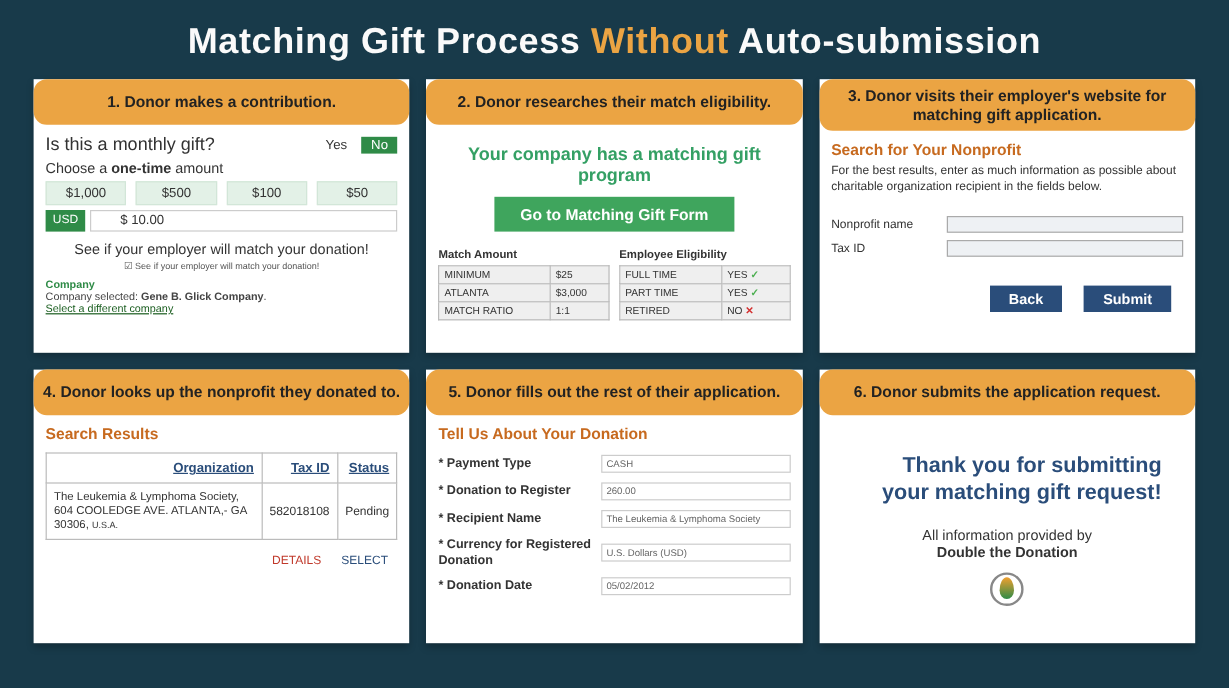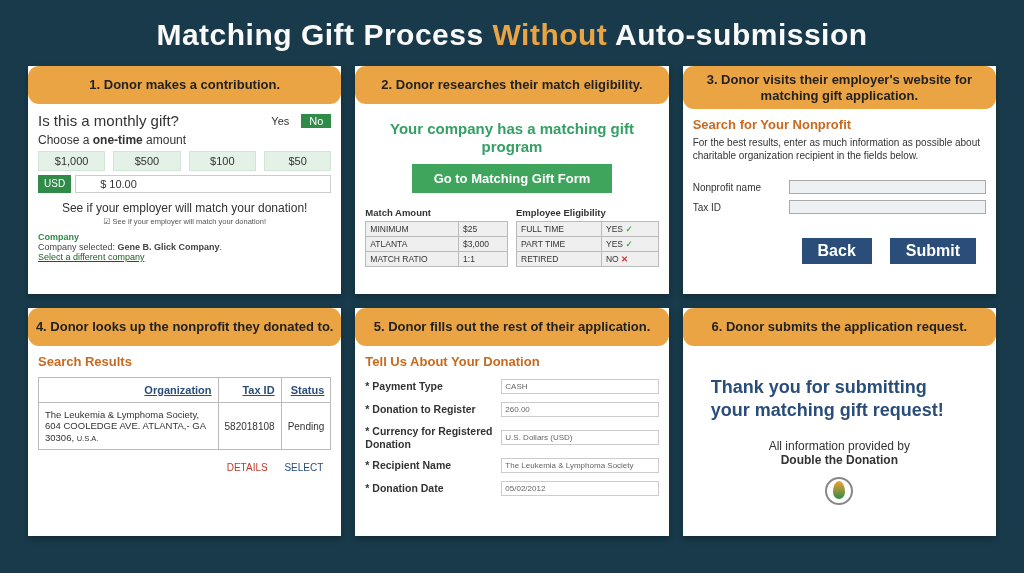--- a/index.html
+++ b/index.html
@@ -92,21 +92,21 @@
   .c2 .yes{color:#4caf50;font-weight:bold;}
   .c2 .nox{color:#d32f2f;font-weight:bold;}
 
   
   .c3 .h { color:#c76a1f; font-weight:bold; font-size:13px; margin-bottom:4px;}
   .c3 .p { font-size:10px; color:#333; line-height:1.3; margin-bottom:18px;}
   .c3 .fld-row { display:flex; align-items:center; gap:6px; margin-bottom:6px;}
   .c3 .fld-lbl { font-size:10px; width:90px;}
   .c3 .fld-inp { flex:1; height:14px; border:1px solid #aaa; background:#eef1f4;}
   .c3 .btns { display:flex; justify-content:flex-end; gap:18px; margin-top:24px; padding:0 10px;}
-  .c3 .navbtn { background:#2a4d7a; color:#fff; padding:4px 16px; font-size:16px; font-weight:bold;}
+  .c3 .navbtn { background:#2a4d7a; color:#fff; padding:4px 16px; font-size:12px; font-weight:bold;}
 
   
   .c4 .h { color:#c76a1f; font-weight:bold; font-size:13px; margin-bottom:8px;}
   .c4 table { width:100%; border-collapse:collapse; font-size:10px;}
   .c4 th { padding:6px; text-align:right; border:1px solid #bbb;
            color:#2a4d7a; text-decoration:underline; font-weight:bold; font-size:11px;}
   .c4 td { padding:6px; border:1px solid #bbb; vertical-align:middle;}
   .c4 .org { font-size:9.5px; line-height:1.2;}
   .c4 .usa { font-size:7.5px;}
   .c4 .links { text-align:right; padding:6px 8px; font-size:10px; font-weight:normal; margin-top:6px;}
@@ -114,21 +114,21 @@
   .c4 .links .sel{color:#2a4d7a; margin-left:14px;}
 
   
   .c5 .h { color:#c76a1f; font-weight:bold; font-size:13px; margin-bottom:10px;}
   .c5 .fld { display:flex; align-items:center; margin-bottom:8px; gap:6px;}
   .c5 .fld label { font-size:10.5px; font-weight:bold; width:130px; line-height:1.2;}
   .c5 .fld .val { flex:1; border:1px solid #ccc; font-size:8px; padding:2px 3px;
                   background:#fff; color:#666;}
 
   
-  .c6 .msg { color:#2a4d7a; text-align:left; font-weight:bold; font-size:18px;
+  .c6 .msg { color:#2a4d7a; text-align:right; font-weight:bold; font-size:18px;
              margin:22px 18px 18px; line-height:1.25;}
   .c6 .attr { text-align:center; font-size:12px; color:#333;}
   .c6 .attr b{font-weight:bold;}
   .c6 .logo-wrap{ text-align:center; margin-top:10px;}
   .c6 .logo {
     display:inline-block; width:28px;height:28px;border-radius:50%;
     border:2px solid #888; background:#fff; position:relative; overflow:hidden;
   }
   .c6 .flame {
     position:absolute; left:50%; top:50%; transform:translate(-50%,-55%);
@@ -277,26 +277,26 @@
       <div class="h">Tell Us About Your Donation</div>
       <div class="fld">
           <label>* Payment Type</label>
           <div class="val">CASH</div>
         </div>
       <div class="fld">
           <label>* Donation to Register</label>
           <div class="val">260.00</div>
         </div>
       <div class="fld">
+          <label>* Recipient Name</label>
+          <div class="val">The Leukemia &amp; Lymphoma Society</div>
+        </div>
+      <div class="fld">
           <label>* Currency for Registered Donation</label>
           <div class="val">U.S. Dollars (USD)</div>
-        </div>
-      <div class="fld">
-          <label>* Recipient Name</label>
-          <div class="val">The Leukemia &amp; Lymphoma Society</div>
         </div>
       <div class="fld">
           <label>* Donation Date</label>
           <div class="val">05/02/2012</div>
         </div>
     </div>
   </div>
 
   <div class="card c6">
     <div class="card-head">6. Donor submits the application request.</div>

